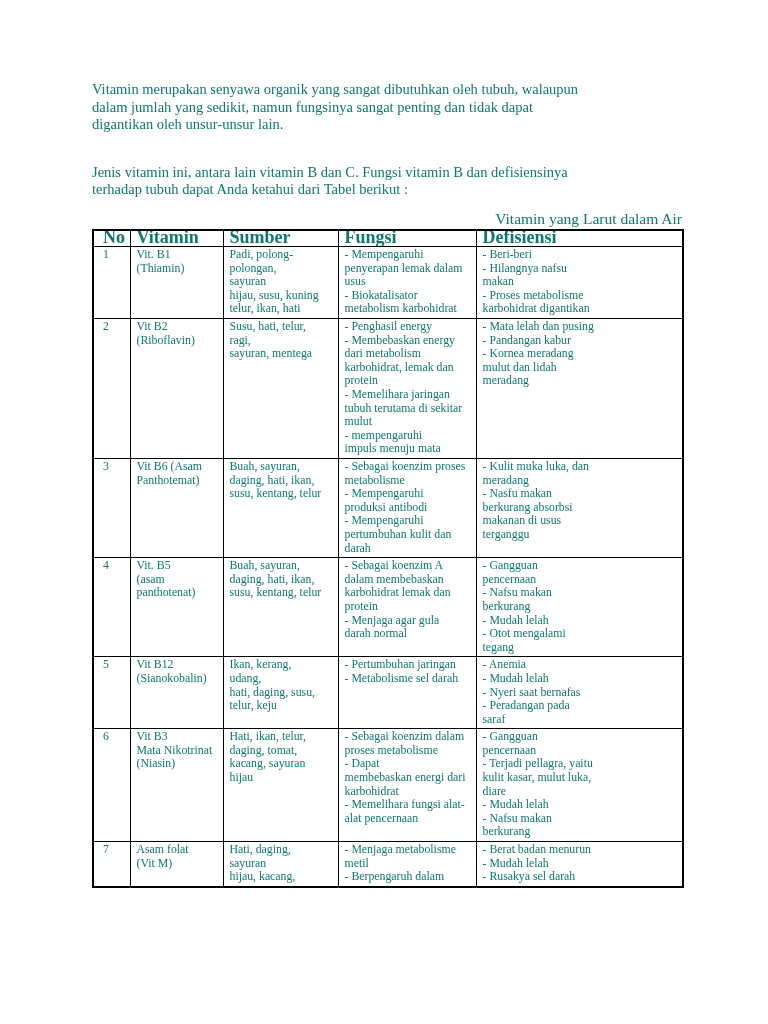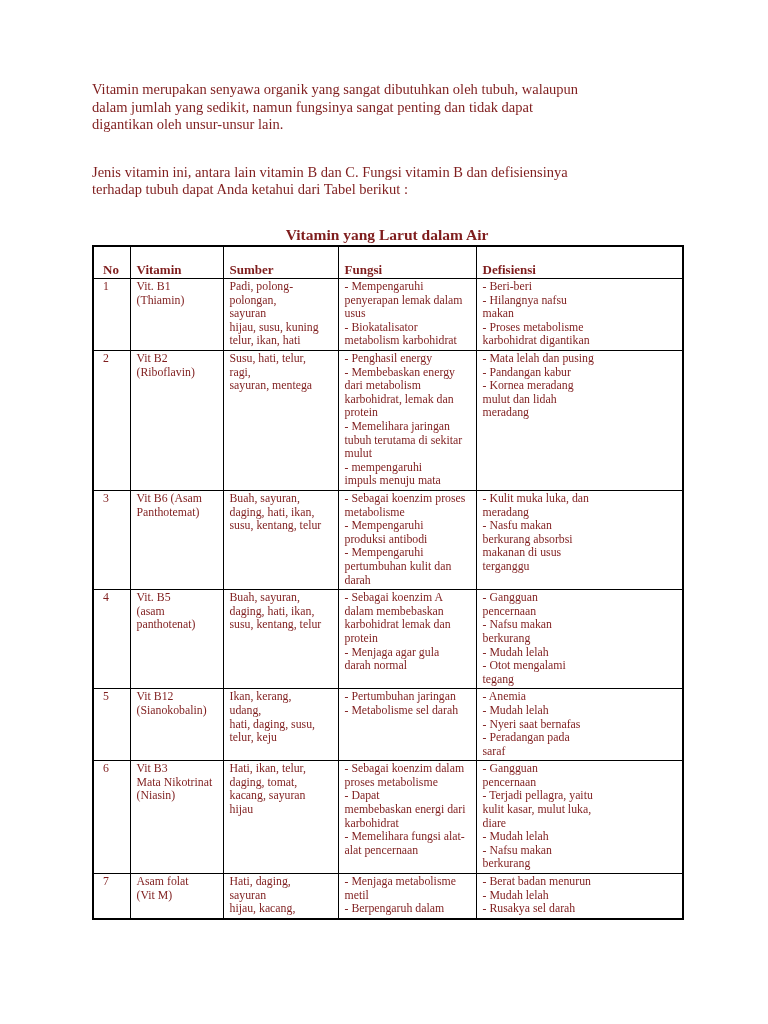--- a/index.html
+++ b/index.html
@@ -6,21 +6,21 @@
     margin: 0;
     padding: 0;
     background: #ffffff;
   }
   .page {
     position: relative;
     width: 708px;
     height: 1024px;
     background: #ffffff;
     font-family: "Liberation Serif", serif;
-    color: #7f1d1d;
+    color: #0f766e;
     overflow: hidden;
   }
   .content {
     position: absolute;
     left: 92px;
     top: 0;
     width: 590px;
   }
   .body-text {
     margin: 0;
@@ -34,23 +34,23 @@
   .heading {
     margin: 23px 0 0 0;
     font-size: 16px;
     line-height: 19px;
     font-weight: bold;
   }
   .lead {
     margin-top: 30px;
   }
   .table-title {
-    margin-top: 27px;
-    text-align: center;
-    font-weight: bold;
+    margin-top: 11px;
+    text-align: right;
+    font-weight: normal;
     font-size: 15.5px;
     line-height: 18px;
   }
   table.vitamin-table {
     margin-top: 1px;
     border-collapse: collapse;
     table-layout: fixed;
     width: 590px;
     border: 2px solid #000;
     font-size: 11.8px;
@@ -59,23 +59,23 @@
   .vitamin-table th,
   .vitamin-table td {
     border: 1px solid #000;
     vertical-align: top;
     text-align: left;
     padding: 1px 4px 2px 6px;
     white-space: pre-line;
     overflow: hidden;
   }
   .vitamin-table th {
-    font-size: 13px;
+    font-size: 18px;
     font-weight: bold;
-    padding-top: 16px;
+    padding-top: 0;
     padding-bottom: 2px;
   }
   .vitamin-table .col-no {
     padding-left: 9px;
   }
   .vitamin-table td.cell-vitamin {
     font-variant-numeric: oldstyle-nums;
   }
 </style>
 </head>

